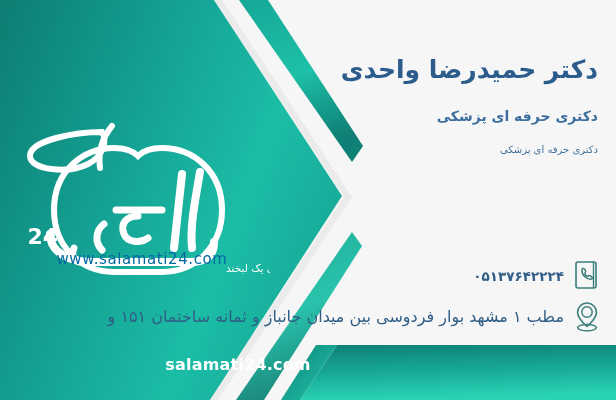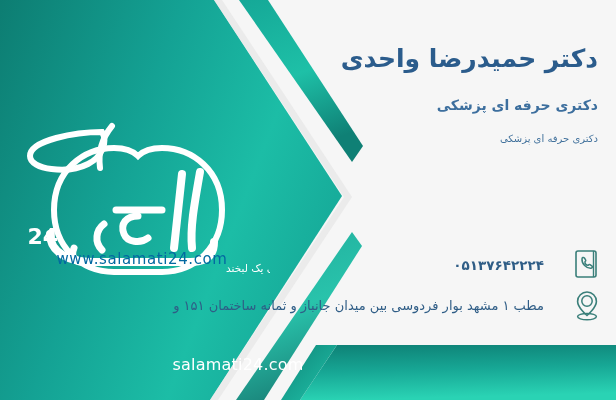--- a/index.html
+++ b/index.html
@@ -32,21 +32,21 @@
     top: 112px;
     width: 256px;
     height: 168px;
     pointer-events: none;
   }
 
   
   #info-col {
     position: absolute;
     right: 0;
-    top: 0;
+    top: 11px;
     width: 340px;
     height: 308px;
     direction: rtl;
     text-align: right;
   }
 
   #doctor-name {
     position: absolute;
     right: 18px;
     top: 44px;
@@ -78,21 +78,21 @@
     white-space: nowrap;
   }
 
   
   .contact-row {
     position: absolute;
     display: flex;
     flex-direction: row;
     align-items: center;
     justify-content: flex-start;
-    gap: 28px;
+    gap: 8px;
     right: 14px;
   }
   #row-phone { top: 248px; }
   #row-address { top: 288px; }
 
   .c-icon {
     width: 30px;
     height: 34px;
     flex: 0 0 30px;
     display: block;
@@ -103,33 +103,33 @@
     white-space: nowrap;
     direction: rtl;
     text-align: right;
   }
   #phone-text {
     font-size: 13.5px;
     font-weight: bold;
     letter-spacing: .5px;
   }
   #address-text {
-    font-size: 13px;
+    font-size: 16px;
     font-weight: normal;
   }
 
   
   #bottom-bar-text {
     position: absolute;
     left: 0;
     right: 0;
     top: 355px;
     text-align: center;
     font-size: 16px;
-    font-weight: normal;
+    font-weight: bold;
     color: #ffffff;
     direction: ltr;
     letter-spacing: .2px;
     z-index: 5;
   }
   
   #bottom-bar-text { padding-right: 140px; }
 </style>
 </head>
 <body>

